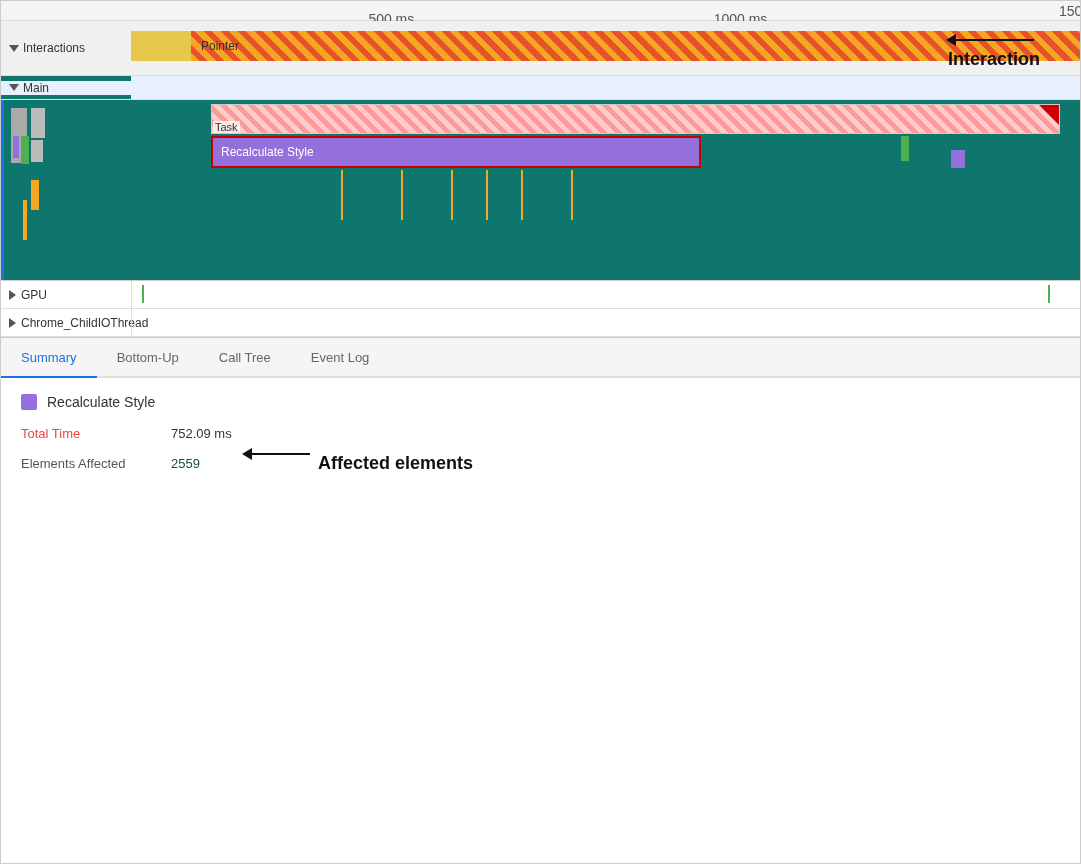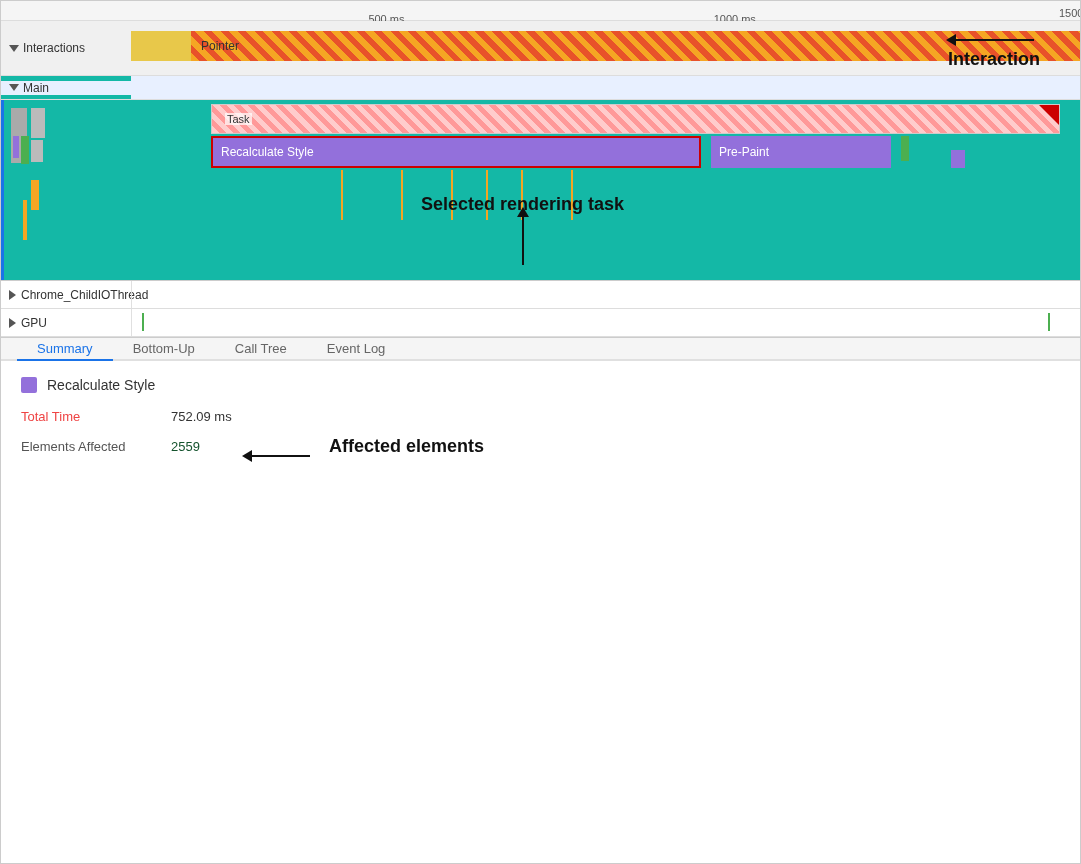--- a/index.html
+++ b/index.html
@@ -24,21 +24,21 @@
       display: flex;
       align-items: center;
       height: 20px;
       background: #f5f5f5;
       border-bottom: 1px solid #ddd;
       padding-left: 130px;
       position: relative;
     }
     .time-ruler-tick {
       position: absolute;
-      font-size: 11px;
+      font-size: 14px;
       color: #555;
       margin-top: 17px;
     }
 
     
     .interactions-row {
       display: flex;
       align-items: center;
       height: 55px;
       background: #f0f0f0;
@@ -106,21 +106,21 @@
     }
     .pointer-label {
       font-size: 12px;
       color: #333;
       font-weight: normal;
     }
 
     
     .main-section {
       position: relative;
-      background: #14b8a6;
+      background: #0f766e;
       border-bottom: 1px solid #ccc;
     }
     .main-header-row {
       display: flex;
       align-items: center;
       height: 24px;
       border-bottom: 1px solid #ddd;
     }
     .main-tracks {
       position: relative;
@@ -142,22 +142,22 @@
       height: 30px;
       background: repeating-linear-gradient(
         45deg,
         #ffcccc,
         #ffcccc 5px,
         #ff9999 5px,
         #ff9999 10px
       );
       border: 1px solid #ccc;
       display: flex;
-      align-items: center;
-      padding-left: 13px;
+      align-items: flex-end;
+      padding-left: 1px;
     }
     .task-label {
       font-size: 11px;
       color: #333;
       background: rgba(255,255,255,0.7);
       padding: 0 2px;
     }
     .task-corner-red {
       position: absolute;
       right: 0;
@@ -332,24 +332,24 @@
       top: 4px;
       width: 2px;
       height: 18px;
       background: #4caf50;
     }
 
     
     .tabs-container {
       display: flex;
       align-items: stretch;
-      height: 23px;
+      height: 40px;
       border-bottom: 2px solid #e0e0e0;
       background: #f5f5f5;
-      padding-left: 16px;
+      padding-left: 0;
     }
     .tab {
       padding: 0 20px;
       display: flex;
       align-items: center;
       font-size: 13px;
       color: #666;
       cursor: pointer;
       border-bottom: 2px solid transparent;
       margin-bottom: -2px;
@@ -407,22 +407,22 @@
       font-size: 13px;
       color: #555;
       width: 140px;
     }
     .affected-value {
       font-size: 13px;
       color: #14532d;
     }
     .affected-annotation {
       display: flex;
-      align-items: flex-end;
-      gap: 19px;
+      align-items: flex-start;
+      gap: 8px;
       margin-left: 40px;
     }
     .affected-arrow {
       display: inline-block;
       position: relative;
       width: 60px;
       height: 2px;
       background: #111;
     }
     .affected-arrow::before {
@@ -502,64 +502,57 @@
 
         <div class="task-bar">
           <span class="task-label">Task</span>
           <div class="task-corner-red"></div>
         </div>
 
         <div class="recalc-bar">
           <span class="recalc-label">Recalculate Style</span>
         </div>
 
-        <div class="prepaint-bar">
-          <span class="prepaint-label">Pre-Paint</span>
-        </div>
 
         <div class="orange-line" style="left:210px;top:70px;height:50px;"></div>
         <div class="orange-line" style="left:270px;top:70px;height:50px;"></div>
         <div class="orange-line" style="left:320px;top:70px;height:50px;"></div>
         <div class="orange-line" style="left:355px;top:70px;height:50px;"></div>
         <div class="orange-line" style="left:390px;top:70px;height:50px;"></div>
         <div class="orange-line" style="left:440px;top:70px;height:50px;"></div>
 
         <div class="green-small" style="left:770px;top:36px;width:8px;height:25px;"></div>
 
         <div class="purple-small" style="left:820px;top:50px;width:14px;height:18px;"></div>
 
         <div style="position:absolute;left:-100px;top:80px;width:8px;height:30px;background:#f5a623;"></div>
         <div style="position:absolute;left:-108px;top:100px;width:4px;height:40px;background:#f5a623;"></div>
 
-        <div class="annotation-rendering">
-          <span>Selected rendering task</span>
-          <div class="arrow-up"></div>
-        </div>
 
       </div>
+    </div>
+  </div>
+
+  <div class="track-row">
+    <div class="track-label">
+      <span class="triangle-right"></span>
+      <span>GPU</span>
+    </div>
+    <div class="track-content">
+      <div class="green-tick" style="left:10px;"></div>
+      <div class="green-tick" style="right:30px;"></div>
     </div>
   </div>
 
   <div class="track-row">
     <div class="track-label">
       <span class="triangle-right"></span>
       <span>Chrome_ChildIOThread</span>
     </div>
     <div class="track-content"></div>
-  </div>
-
-  <div class="track-row">
-    <div class="track-label">
-      <span class="triangle-right"></span>
-      <span>GPU</span>
-    </div>
-    <div class="track-content">
-      <div class="green-tick" style="left:10px;"></div>
-      <div class="green-tick" style="right:30px;"></div>
-    </div>
   </div>
 
 
 </div>
 
 <div class="tabs-container">
   <div class="tab active">Summary</div>
   <div class="tab">Bottom-Up</div>
   <div class="tab">Call Tree</div>
   <div class="tab">Event Log</div>

